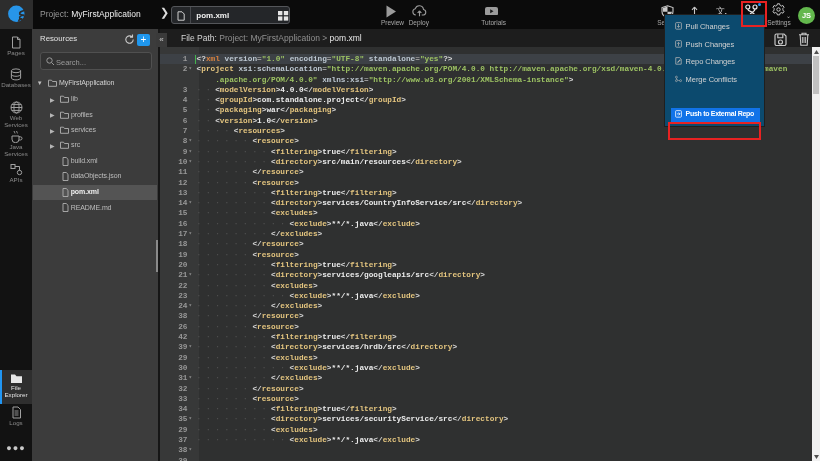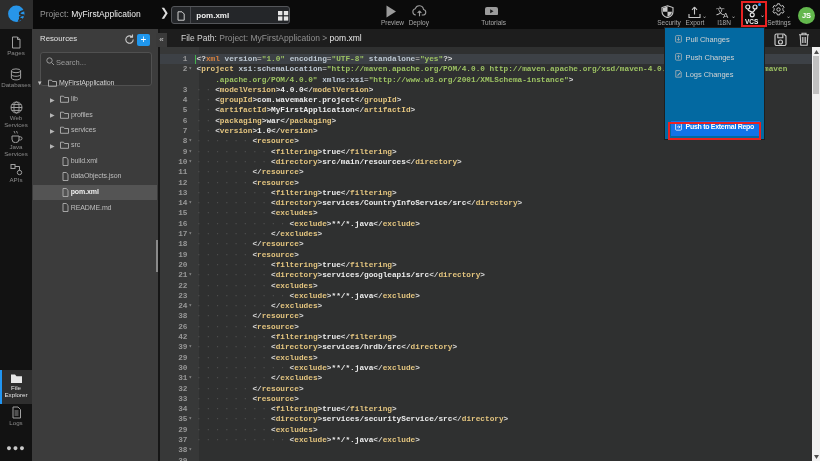--- a/index.html
+++ b/index.html
@@ -30,21 +30,21 @@
   font-size:7.75px; font-weight:700; line-height:10.3px; }
 .fm { position:absolute; left:28.5px; top:0; color:#8a8a8a; font-size:6px; line-height:10.3px; }
 #codecol { position:absolute; left:36.6px; top:7.0px; width:620px; }
 .cl { height:10.3px; white-space:pre; overflow:visible; }
 #activeline { position:absolute; left:0; top:7.0px; width:652px; height:10.3px; background:#3d4146; }
 #caret { position:absolute; left:35.3px; top:7.5px; width:1.2px; height:9px; background:#44b54c; }
 
 #sbtrack { position:absolute; left:812px; top:47px; width:8px; height:414px; background:#f1f1f1; }
 #sbthumb { position:absolute; left:813px; top:56px; width:6px; height:38px; background:#c1c1c1; }
 
-#menu { position:absolute; left:664px; top:27px; width:100.5px; height:113px; background:#0369a1;
+#menu { position:absolute; left:664px; top:14px; width:100.5px; height:113px; background:#0c4a6e;
   border:1px solid #1f1f1f;text-decoration:underline; }
 .mi { position:absolute; left:0; width:99px; height:17.6px; color:#d2d2d2; font-size:7.5px; letter-spacing:-0.05px; }
 .mi .mic { position:absolute; left:10px; top:4.8px; }
 .mi .mit { position:absolute; left:20.6px; top:4.6px; white-space:nowrap; }
 #mihl { position:absolute; left:6px; top:93px; width:89px; height:14.5px; background:#1173e8; }
 #redbox1 { position:absolute; left:740.5px; top:0.5px; width:26.5px; height:26px; border:2px solid #e82222; }
 #redbox2 { position:absolute; left:667.5px; top:121.5px; width:93px; height:18px; border:2px solid #e82222; }
 </style></head>
 <body>
 
@@ -207,21 +207,21 @@
 <div id="respanel"></div>
 <div id="resborder"></div>
 <div class="abs" style="left:40px;top:33.5px;font-size:7.8px;color:#e2e2e2">Resources</div>
 <div class="abs" style="left:124px;top:34px">
     <svg width="11" height="11" viewBox="0 0 11 11" style="" xmlns="http://www.w3.org/2000/svg">
       <path d="M9.2 5.5 a3.7 3.7 0 1 1 -1.1 -2.6 M8.5 0.6 v2.5 h-2.5" fill="none" stroke="#c9c9c9" stroke-width="1.1"></path>
     </svg>
   </div>
 <div class="abs" style="left:137px;top:34px;width:13px;height:12px;background:#1f97ee;border-radius:2px;text-align:center;line-height:11px;font-size:10px;color:#fff">+</div>
 <div class="abs" style="left:156px;top:33px;width:11px;height:14px;background:#3a3a3a;color:#cfcfcf;font-size:8px;text-align:center;line-height:13px;z-index:5">«</div>
-<div class="abs" style="left:40px;top:51.5px;width:111.5px;height:34px;background:#323232;border:1px solid #505050;border-radius:3px">
+<div class="abs" style="left:40px;top:51.5px;width:111.5px;height:18px;background:#323232;border:1px solid #505050;border-radius:3px">
   <span class="abs" style="left:5px;top:4px">
       <svg width="9" height="9" viewBox="0 0 9 9" style="" xmlns="http://www.w3.org/2000/svg">
         <circle cx="3.5" cy="3.5" r="2.7" fill="none" stroke="#9a9a9a" stroke-width="1"></circle>
         <path d="M5.6 5.6 L8 8" stroke="#9a9a9a" stroke-width="1"></path>
       </svg>
     </span>
   <span class="abs" style="left:15px;top:5px;font-size:7.5px;color:#9a9a9a">Search...</span>
 </div>
 
 <div class="abs" style="left:33px;top:185.3px;width:124px;height:14.6px;background:#545454"></div>
@@ -466,24 +466,24 @@
       <div class="gl">
         <span class="ln">39</span>
         <span class="fm"></span>
       </div>
   </div>
   <div id="codecol" class="codefont">
 <div class="cl"><span style="color:#d8d8d8">&lt;?</span><span style="color:#d9823f">xml</span><span style="color:#bdc8d2">&nbsp;version</span><span style="color:#9a9a9a">=</span><span style="color:#9dc363">"1.0"</span><span style="color:#bdc8d2">&nbsp;encoding</span><span style="color:#9a9a9a">=</span><span style="color:#9dc363">"UTF-8"</span><span style="color:#bdc8d2">&nbsp;standalone</span><span style="color:#9a9a9a">=</span><span style="color:#9dc363">"yes"</span><span style="color:#d8d8d8">?&gt;</span></div>
       <div class="cl"><span style="color:#d8d8d8">&lt;</span><span style="color:#e4c57f">project</span><span style="color:#bdc8d2">&nbsp;xsi:schemaLocation</span><span style="color:#9a9a9a">=</span><span style="color:#9dc363">"http://maven.apache.org/POM/4.0.0&nbsp;http://maven.apache.org/xsd/maven-4.0.0.xsd"</span><span style="color:#bdc8d2">&nbsp;xmlns</span><span style="color:#9a9a9a">=</span><span style="color:#9dc363">"http://maven</span></div>
       <div class="cl"><span style="color:transparent">&nbsp;&nbsp;&nbsp;&nbsp;</span><span style="color:#9dc363">.apache.org/POM/4.0.0"</span><span style="color:#bdc8d2">&nbsp;xmlns:xsi</span><span style="color:#9a9a9a">=</span><span style="color:#9dc363">"http://www.w3.org/2001/XMLSchema-instance"</span><span style="color:#d8d8d8">&gt;</span></div>
       <div class="cl"><span style="color:#4f4f4f">·&nbsp;·&nbsp;</span><span style="color:#d8d8d8">&lt;</span><span style="color:#e4c57f">modelVersion</span><span style="color:#d8d8d8">&gt;</span><span style="color:#ececec">4.0.0</span><span style="color:#d8d8d8">&lt;/</span><span style="color:#e4c57f">modelVersion</span><span style="color:#d8d8d8">&gt;</span></div>
-      <div class="cl"><span style="color:#4f4f4f">·&nbsp;·&nbsp;</span><span style="color:#d8d8d8">&lt;</span><span style="color:#e4c57f">groupId</span><span style="color:#d8d8d8">&gt;</span><span style="color:#ececec">com.wavemaker.project</span><span style="color:#d8d8d8">&lt;/</span><span style="color:#e4c57f">groupId</span><span style="color:#d8d8d8">&gt;</span></div>
-      <div class="cl"><span style="color:#4f4f4f">·&nbsp;·&nbsp;</span><span style="color:#d8d8d8">&lt;</span><span style="color:#e4c57f">artifactId</span><span style="color:#d8d8d8">&gt;</span><span style="color:#ececec">MyFirstApplication</span><span style="color:#d8d8d8">&lt;/</span><span style="color:#e4c57f">artifactId</span><span style="color:#d8d8d8">&gt;</span></div>
+      <div class="cl"><span style="color:#4f4f4f">·&nbsp;·&nbsp;</span><span style="color:#d8d8d8">&lt;</span><span style="color:#e4c57f">groupId</span><span style="color:#d8d8d8">&gt;</span><span style="color:#ececec">com.standalone.project</span><span style="color:#d8d8d8">&lt;/</span><span style="color:#e4c57f">groupId</span><span style="color:#d8d8d8">&gt;</span></div>
       <div class="cl"><span style="color:#4f4f4f">·&nbsp;·&nbsp;</span><span style="color:#d8d8d8">&lt;</span><span style="color:#e4c57f">packaging</span><span style="color:#d8d8d8">&gt;</span><span style="color:#ececec">war</span><span style="color:#d8d8d8">&lt;/</span><span style="color:#e4c57f">packaging</span><span style="color:#d8d8d8">&gt;</span></div>
       <div class="cl"><span style="color:#4f4f4f">·&nbsp;·&nbsp;</span><span style="color:#d8d8d8">&lt;</span><span style="color:#e4c57f">version</span><span style="color:#d8d8d8">&gt;</span><span style="color:#ececec">1.0</span><span style="color:#d8d8d8">&lt;/</span><span style="color:#e4c57f">version</span><span style="color:#d8d8d8">&gt;</span></div>
+      <div class="cl"><span style="color:#4f4f4f">·&nbsp;·&nbsp;·&nbsp;·&nbsp;</span><span style="color:#d8d8d8">&lt;</span><span style="color:#e4c57f">resources</span><span style="color:#d8d8d8">&gt;</span></div>
       <div class="cl"><span style="color:#4f4f4f">·&nbsp;·&nbsp;·&nbsp;·&nbsp;·&nbsp;·&nbsp;</span><span style="color:#d8d8d8">&lt;</span><span style="color:#e4c57f">resource</span><span style="color:#d8d8d8">&gt;</span></div>
       <div class="cl"><span style="color:#4f4f4f">·&nbsp;·&nbsp;·&nbsp;·&nbsp;·&nbsp;·&nbsp;·&nbsp;·&nbsp;</span><span style="color:#d8d8d8">&lt;</span><span style="color:#e4c57f">filtering</span><span style="color:#d8d8d8">&gt;</span><span style="color:#ececec">true</span><span style="color:#d8d8d8">&lt;/</span><span style="color:#e4c57f">filtering</span><span style="color:#d8d8d8">&gt;</span></div>
       <div class="cl"><span style="color:#4f4f4f">·&nbsp;·&nbsp;·&nbsp;·&nbsp;·&nbsp;·&nbsp;·&nbsp;·&nbsp;</span><span style="color:#d8d8d8">&lt;</span><span style="color:#e4c57f">directory</span><span style="color:#d8d8d8">&gt;</span><span style="color:#ececec">src/main/resources</span><span style="color:#d8d8d8">&lt;/</span><span style="color:#e4c57f">directory</span><span style="color:#d8d8d8">&gt;</span></div>
       <div class="cl"><span style="color:#4f4f4f">·&nbsp;·&nbsp;·&nbsp;·&nbsp;·&nbsp;·&nbsp;</span><span style="color:#d8d8d8">&lt;/</span><span style="color:#e4c57f">resource</span><span style="color:#d8d8d8">&gt;</span></div>
       <div class="cl"><span style="color:#4f4f4f">·&nbsp;·&nbsp;·&nbsp;·&nbsp;·&nbsp;·&nbsp;</span><span style="color:#d8d8d8">&lt;</span><span style="color:#e4c57f">resource</span><span style="color:#d8d8d8">&gt;</span></div>
       <div class="cl"><span style="color:#4f4f4f">·&nbsp;·&nbsp;·&nbsp;·&nbsp;·&nbsp;·&nbsp;·&nbsp;·&nbsp;</span><span style="color:#d8d8d8">&lt;</span><span style="color:#e4c57f">filtering</span><span style="color:#d8d8d8">&gt;</span><span style="color:#ececec">true</span><span style="color:#d8d8d8">&lt;/</span><span style="color:#e4c57f">filtering</span><span style="color:#d8d8d8">&gt;</span></div>
       <div class="cl"><span style="color:#4f4f4f">·&nbsp;·&nbsp;·&nbsp;·&nbsp;·&nbsp;·&nbsp;·&nbsp;·&nbsp;</span><span style="color:#d8d8d8">&lt;</span><span style="color:#e4c57f">directory</span><span style="color:#d8d8d8">&gt;</span><span style="color:#ececec">services/CountryInfoService/src</span><span style="color:#d8d8d8">&lt;/</span><span style="color:#e4c57f">directory</span><span style="color:#d8d8d8">&gt;</span></div>
       <div class="cl"><span style="color:#4f4f4f">·&nbsp;·&nbsp;·&nbsp;·&nbsp;·&nbsp;·&nbsp;·&nbsp;·&nbsp;</span><span style="color:#d8d8d8">&lt;</span><span style="color:#e4c57f">excludes</span><span style="color:#d8d8d8">&gt;</span></div>
       <div class="cl"><span style="color:#4f4f4f">·&nbsp;·&nbsp;·&nbsp;·&nbsp;·&nbsp;·&nbsp;·&nbsp;·&nbsp;·&nbsp;·&nbsp;</span><span style="color:#d8d8d8">&lt;</span><span style="color:#e4c57f">exclude</span><span style="color:#d8d8d8">&gt;</span><span style="color:#ececec">**/*.java</span><span style="color:#d8d8d8">&lt;/</span><span style="color:#e4c57f">exclude</span><span style="color:#d8d8d8">&gt;</span></div>
       <div class="cl"><span style="color:#4f4f4f">·&nbsp;·&nbsp;·&nbsp;·&nbsp;·&nbsp;·&nbsp;·&nbsp;·&nbsp;</span><span style="color:#d8d8d8">&lt;/</span><span style="color:#e4c57f">excludes</span><span style="color:#d8d8d8">&gt;</span></div>
@@ -541,21 +541,32 @@
       </span>
       <span class="mit">Push Changes</span>
     </div>
 <div class="mi" style="top:37.7px">
       <span class="mic">
         <svg width="7" height="7.8" viewBox="0 0 9 10" style="" xmlns="http://www.w3.org/2000/svg">
           <path d="M1 0.8 h5 l2 2 v6.4 h-7 z" fill="none" stroke="#b5b5b5" stroke-width="1"></path>
           <path d="M3 6.5 l3.5 -3.5 l1 1 L4 7.5 H3 Z" fill="#b5b5b5"></path>
         </svg>
       </span>
-      <span class="mit">Logs Changes</span>
+      <span class="mit">Repo Changes</span>
+    </div>
+<div class="mi" style="top:55.300000000000004px">
+      <span class="mic">
+        <svg width="7" height="7.8" viewBox="0 0 10 9" style="" xmlns="http://www.w3.org/2000/svg">
+          <circle cx="2" cy="2" r="1.4" fill="none" stroke="#b5b5b5" stroke-width="0.9"></circle>
+          <circle cx="2" cy="7" r="1.4" fill="none" stroke="#b5b5b5" stroke-width="0.9"></circle>
+          <circle cx="8" cy="7" r="1.4" fill="none" stroke="#b5b5b5" stroke-width="0.9"></circle>
+          <path d="M2 3.4 c0 2.2 2.5 3.6 4.6 3.6" fill="none" stroke="#b5b5b5" stroke-width="0.9"></path>
+        </svg>
+      </span>
+      <span class="mit">Merge Conflicts</span>
     </div>
 <div id="mihl"></div>
 <div class="mi" style="top:90.5px;color:#fff;font-weight:bold">
       <span class="mic">
         <svg width="7" height="7.8" viewBox="0 0 9 10" style="" xmlns="http://www.w3.org/2000/svg">
           <rect x="0.8" y="0.8" width="7.4" height="8.4" rx="1" fill="none" stroke="#fff" stroke-width="1"></rect>
           <path d="M2.5 5 h4 M6.5 5 L4.7 3.2 M6.5 5 L4.7 6.8" stroke="#fff" stroke-width="1" fill="none"></path>
         </svg>
       </span>
       <span class="mit" style="font-size:7px;letter-spacing:-0.3px">Push to External Repo</span>

